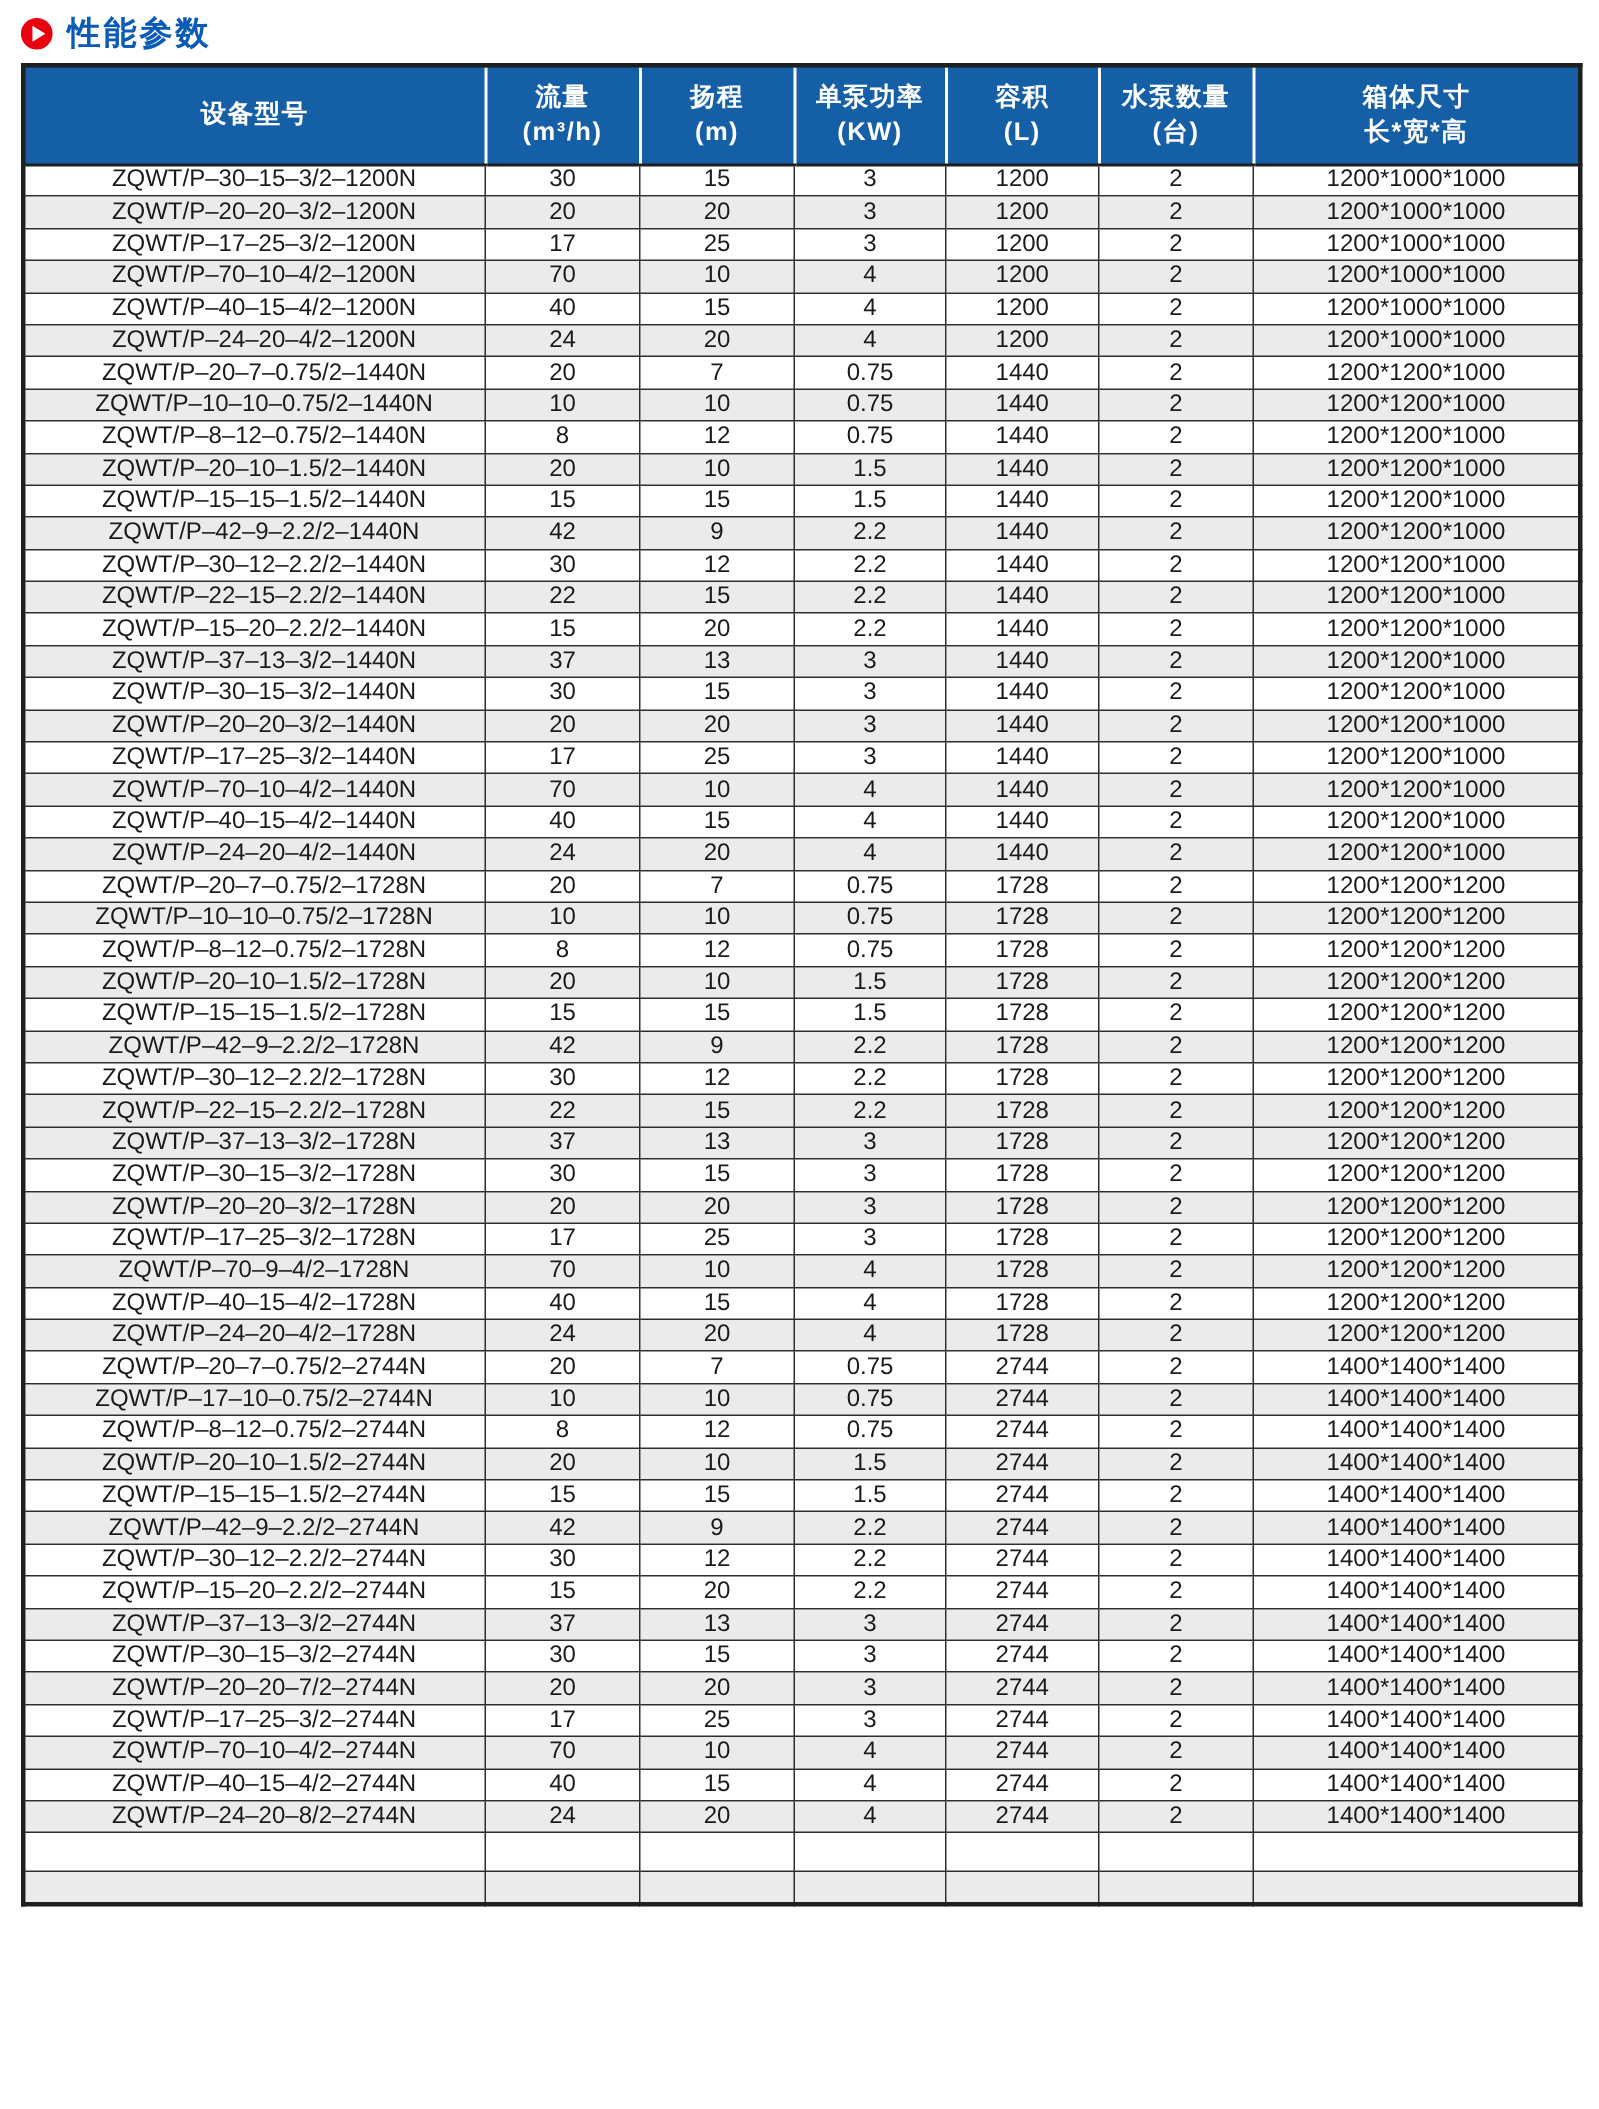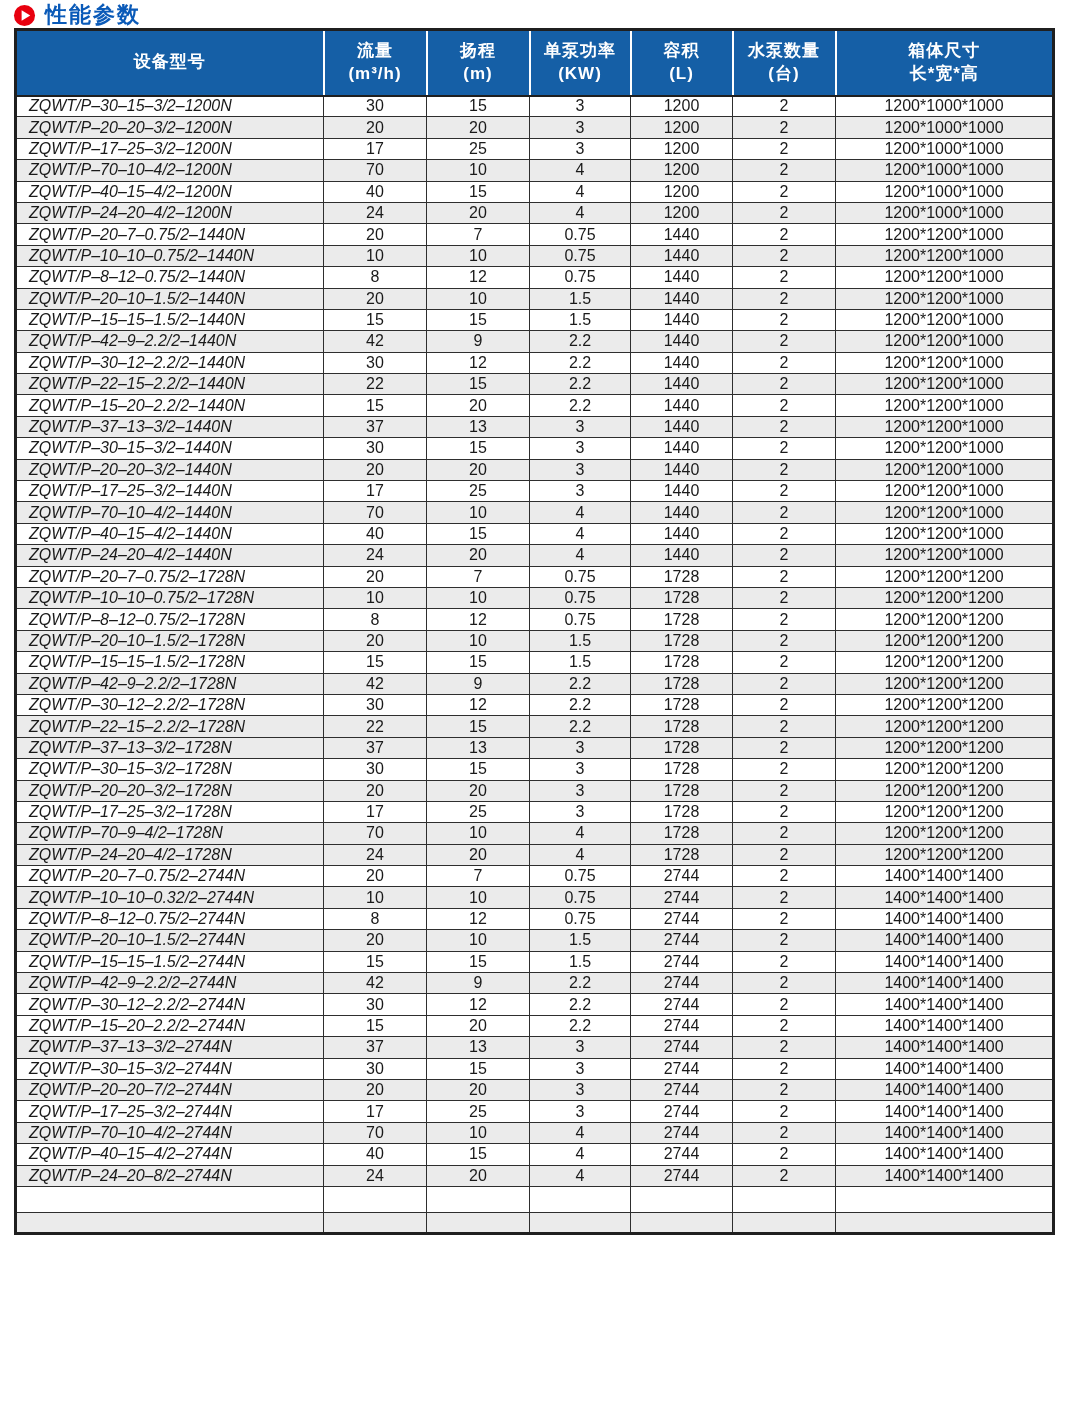--- a/index.html
+++ b/index.html
@@ -11,21 +11,21 @@
     position: relative;
     overflow: hidden;
   }
   .page { width: 100%; height: 100%; }
 
   .title-row {
     display: flex;
     align-items: center;
     gap: 9px;
     padding: 9px 0 7px 13px;
-    height: 28px;
+    height: 42px;
   }
   .play-icon { width: 23px; height: 23px; display: block; }
   .page-title {
     font-size: 22px;
     font-weight: bold;
     color: #0a5ab8;
     letter-spacing: 2px;
   }
 
   table.spec {
@@ -65,23 +65,22 @@
     color: #1a1a1a;
     text-align: center;
     vertical-align: middle;
     border: 1.5px solid #2e2e2e;
     white-space: nowrap;
     overflow: hidden;
     line-height: 1;
   }
   tbody tr.alt td { background: #ebebeb; }
   tbody td.model {
-    text-align: left;
+    text-align: center;
     padding-left: 12px;
-    font-style: italic;
   }
   tbody tr.empty-tall td { height: 26px; }
 </style>
 </head>
 <body>
 
 <div class="page">
 
   <div class="title-row">
     <svg class="play-icon" viewBox="0 0 24 24" aria-hidden="true">
@@ -441,40 +440,49 @@
         </tr>
         <tr class="alt">
           <td class="model">ZQWT/P–70–9–4/2–1728N</td>
           <td>70</td>
           <td>10</td>
           <td>4</td>
           <td>1728</td>
           <td>2</td>
           <td>1200*1200*1200</td>
         </tr>
+        <tr>
+          <td class="model">ZQWT/P–40–15–4/2–1728N</td>
+          <td>40</td>
+          <td>15</td>
+          <td>4</td>
+          <td>1728</td>
+          <td>2</td>
+          <td>1200*1200*1200</td>
+        </tr>
         <tr class="alt">
           <td class="model">ZQWT/P–24–20–4/2–1728N</td>
           <td>24</td>
           <td>20</td>
           <td>4</td>
           <td>1728</td>
           <td>2</td>
           <td>1200*1200*1200</td>
         </tr>
         <tr>
           <td class="model">ZQWT/P–20–7–0.75/2–2744N</td>
           <td>20</td>
           <td>7</td>
           <td>0.75</td>
           <td>2744</td>
           <td>2</td>
           <td>1400*1400*1400</td>
         </tr>
         <tr class="alt">
-          <td class="model">ZQWT/P–10–10–0.32/2–2744N</td>
+          <td class="model">ZQWT/P–17–10–0.75/2–2744N</td>
           <td>10</td>
           <td>10</td>
           <td>0.75</td>
           <td>2744</td>
           <td>2</td>
           <td>1400*1400*1400</td>
         </tr>
         <tr>
           <td class="model">ZQWT/P–8–12–0.75/2–2744N</td>
           <td>8</td>

